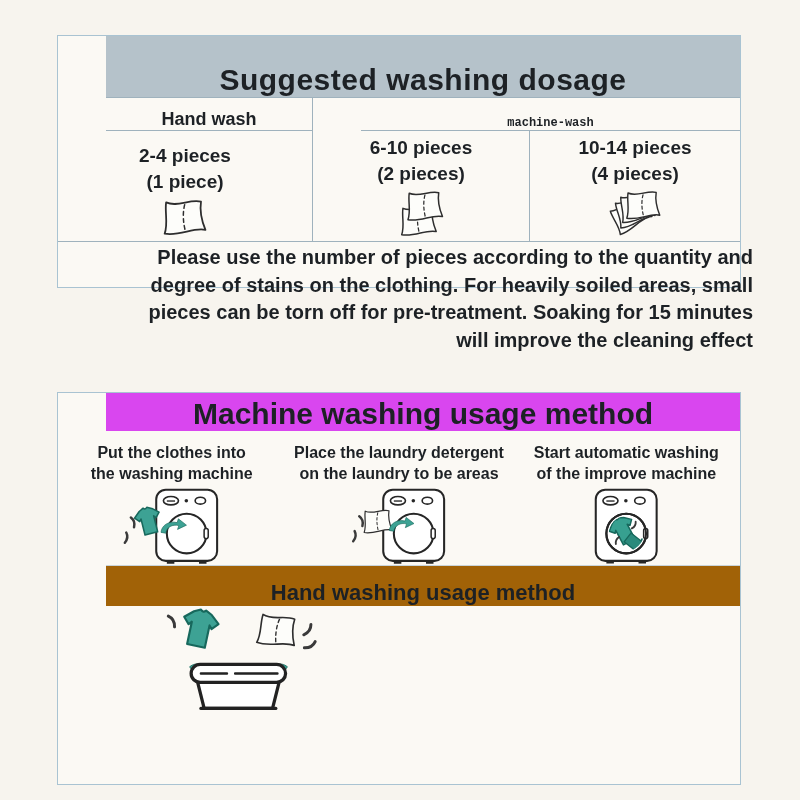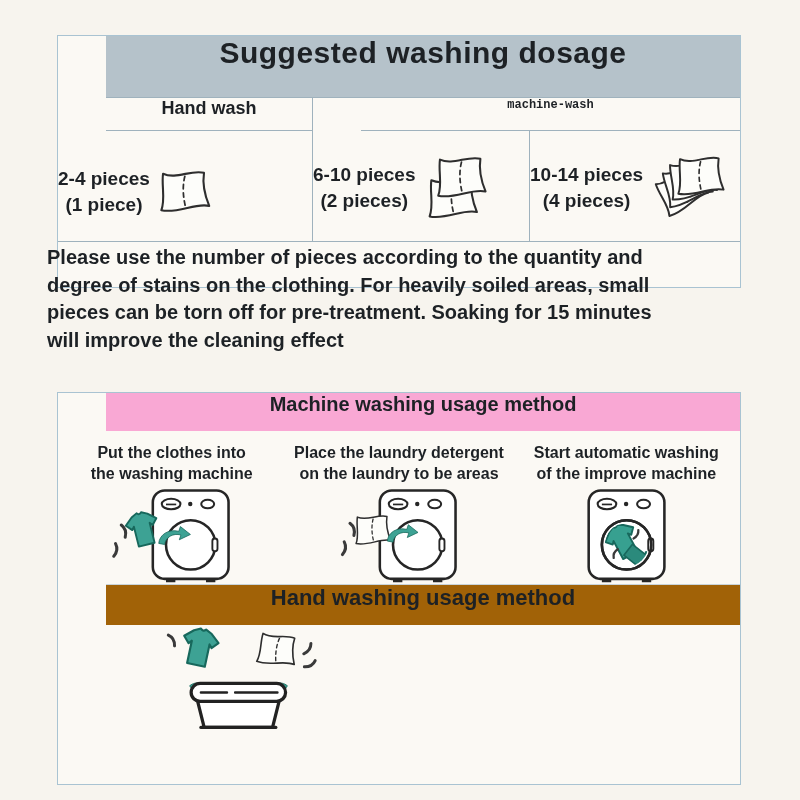--- a/index.html
+++ b/index.html
@@ -3,44 +3,44 @@
 <meta charset="utf-8">
 <style>
   html,body{margin:0;padding:0;}
   body{
     width:800px;height:800px;position:relative;overflow:hidden;
     background:#f7f4ee;
     font-family:"Liberation Sans",sans-serif;font-weight:bold;color:#1d2125;
   }
   .panel{position:absolute;background:#fbf9f4;border:1.5px solid #a9c3d2;box-sizing:border-box;}
   .pre{white-space:pre-line;}
-  .center{display:flex;align-items:flex-start;justify-content:center;margin-left:48px;}
+  .center{display:flex;align-items:flex-end;justify-content:center;margin-left:48px;}
 
   
   #dosage{left:57px;top:35px;width:684px;height:253px;
     display:grid;grid-template-columns:255px 217px 1fr;grid-template-rows:62px 33px 111px 1fr;}
   .band{background:#b5c2ca;border-bottom:1.5px solid #9fb2bd;}
   #dosage .band{grid-column:1/4;font-size:30px;letter-spacing:0.5px;}
   .th{border-bottom:1.5px solid #9fb2bd;box-sizing:border-box;}
   .th.hand{border-right:1.5px solid #9fb2bd;font-size:18px;}
   .th.machine{grid-column:2/4;font-size:12px;font-family:Liberation Mono, monospace;}
   .pcell{border-bottom:1.5px solid #9fb2bd;box-sizing:border-box;
-    display:flex;align-items:center;}
+    display:flex;flex-direction:column;align-items:center;}
   .pcell.sep{border-right:1.5px solid #9fb2bd;}
   .pcell .lbl{font-size:19px;line-height:26px;text-align:center;}
   .pcell.first{padding-top:12px;}
   .pcell.rest{padding-top:4px;}
   .footnote{position:absolute;left:-11px;top:208px;width:706px;
-    font-size:20px;line-height:27.5px;text-align:left;}
+    font-size:20px;line-height:27.5px;text-align:right;}
 
   
   #usage{left:57px;top:392px;width:684px;height:393px;display:flex;flex-direction:column;}
-  .band2{height:38px;flex:none;background:#f9a8d4;font-size:20px;}
+  .band2{height:38px;flex:none;background:#d946ef;font-size:30px;}
   .band3{height:40px;flex:none;background:#a16207;font-size:22px;border-top:1px solid #c9d4da;}
-  .mrow{height:153px;flex:none;display:flex;}
+  .mrow{height:134px;flex:none;display:flex;}
   .mcol{flex:1;display:flex;flex-direction:column;align-items:center;padding-top:11px;box-sizing:border-box;}
   .mcap{font-size:16px;line-height:21px;text-align:center;}
   .mcol svg{height:101px;margin-top:3px;}
   .hrow{flex:1;display:flex;}
   .hcol{display:flex;flex-direction:column;align-items:center;box-sizing:border-box;}
   .hcol.a{width:53%;}
   .hcol.b{width:47%;}
   .hcap{font-size:19px;line-height:25px;text-align:center;margin-top:14px;}
   .hcap.single{font-size:21px;margin-top:20px;}
   .hcol.a svg{height:108px;margin-top:2px;}

